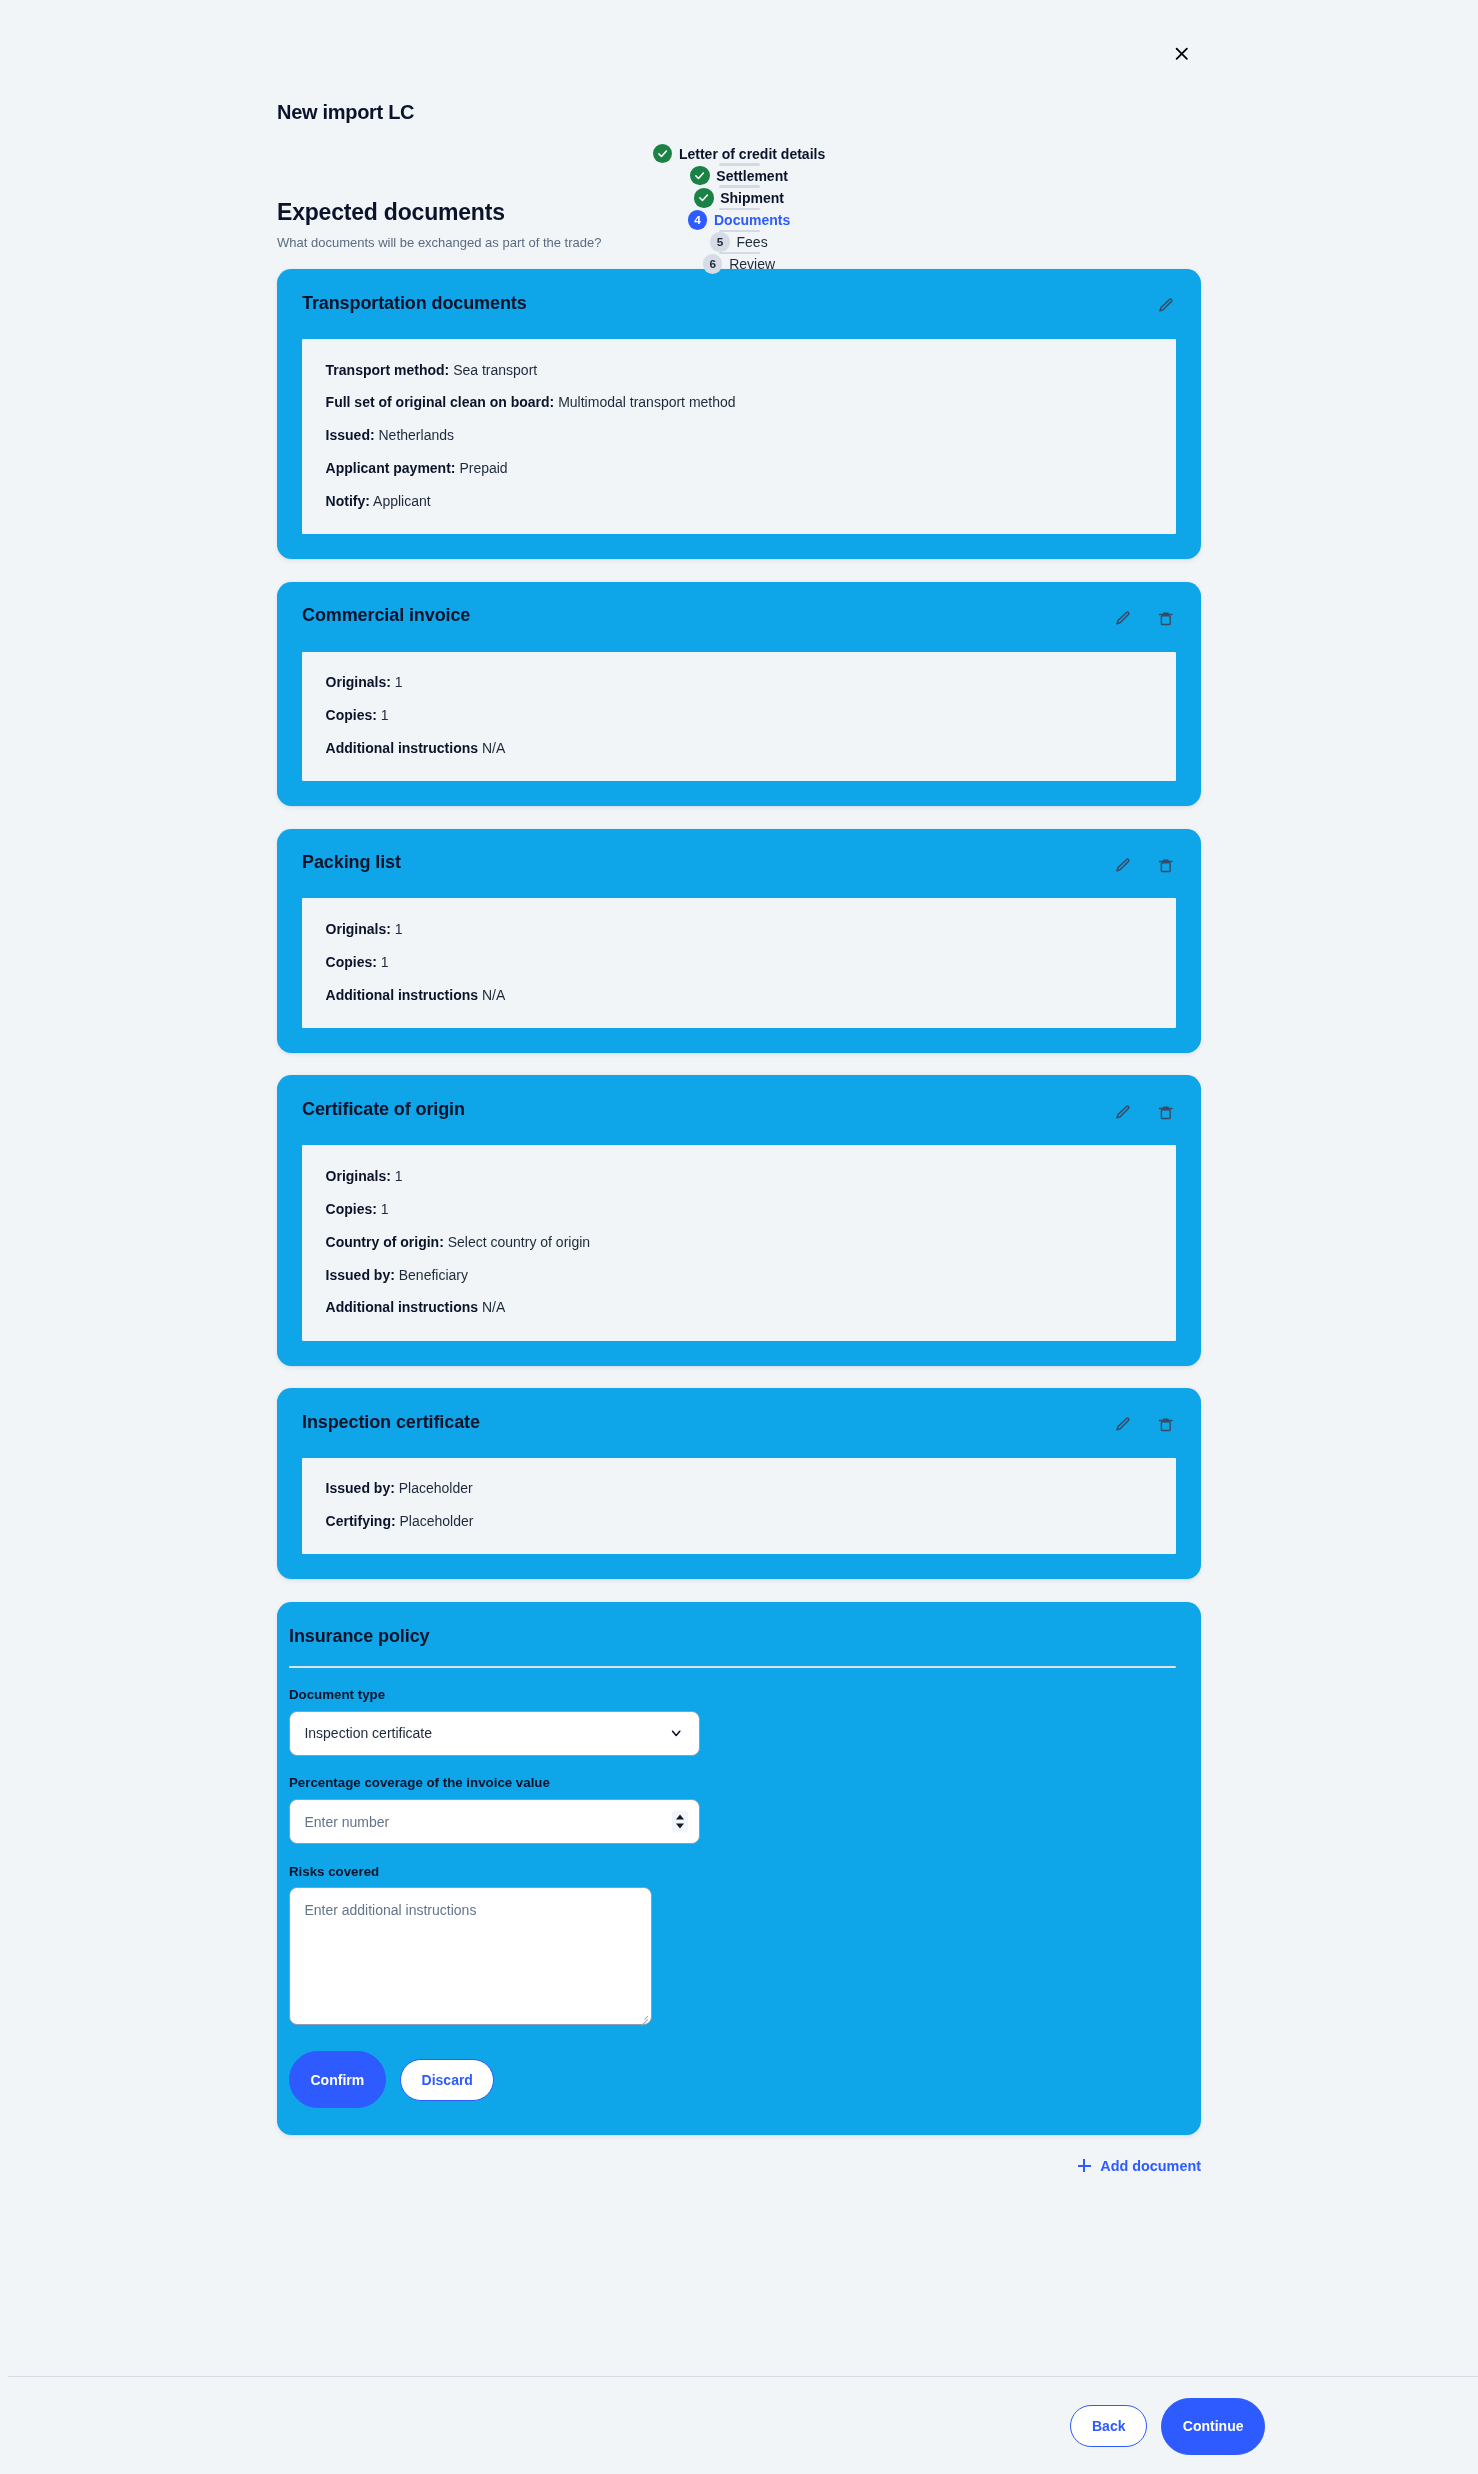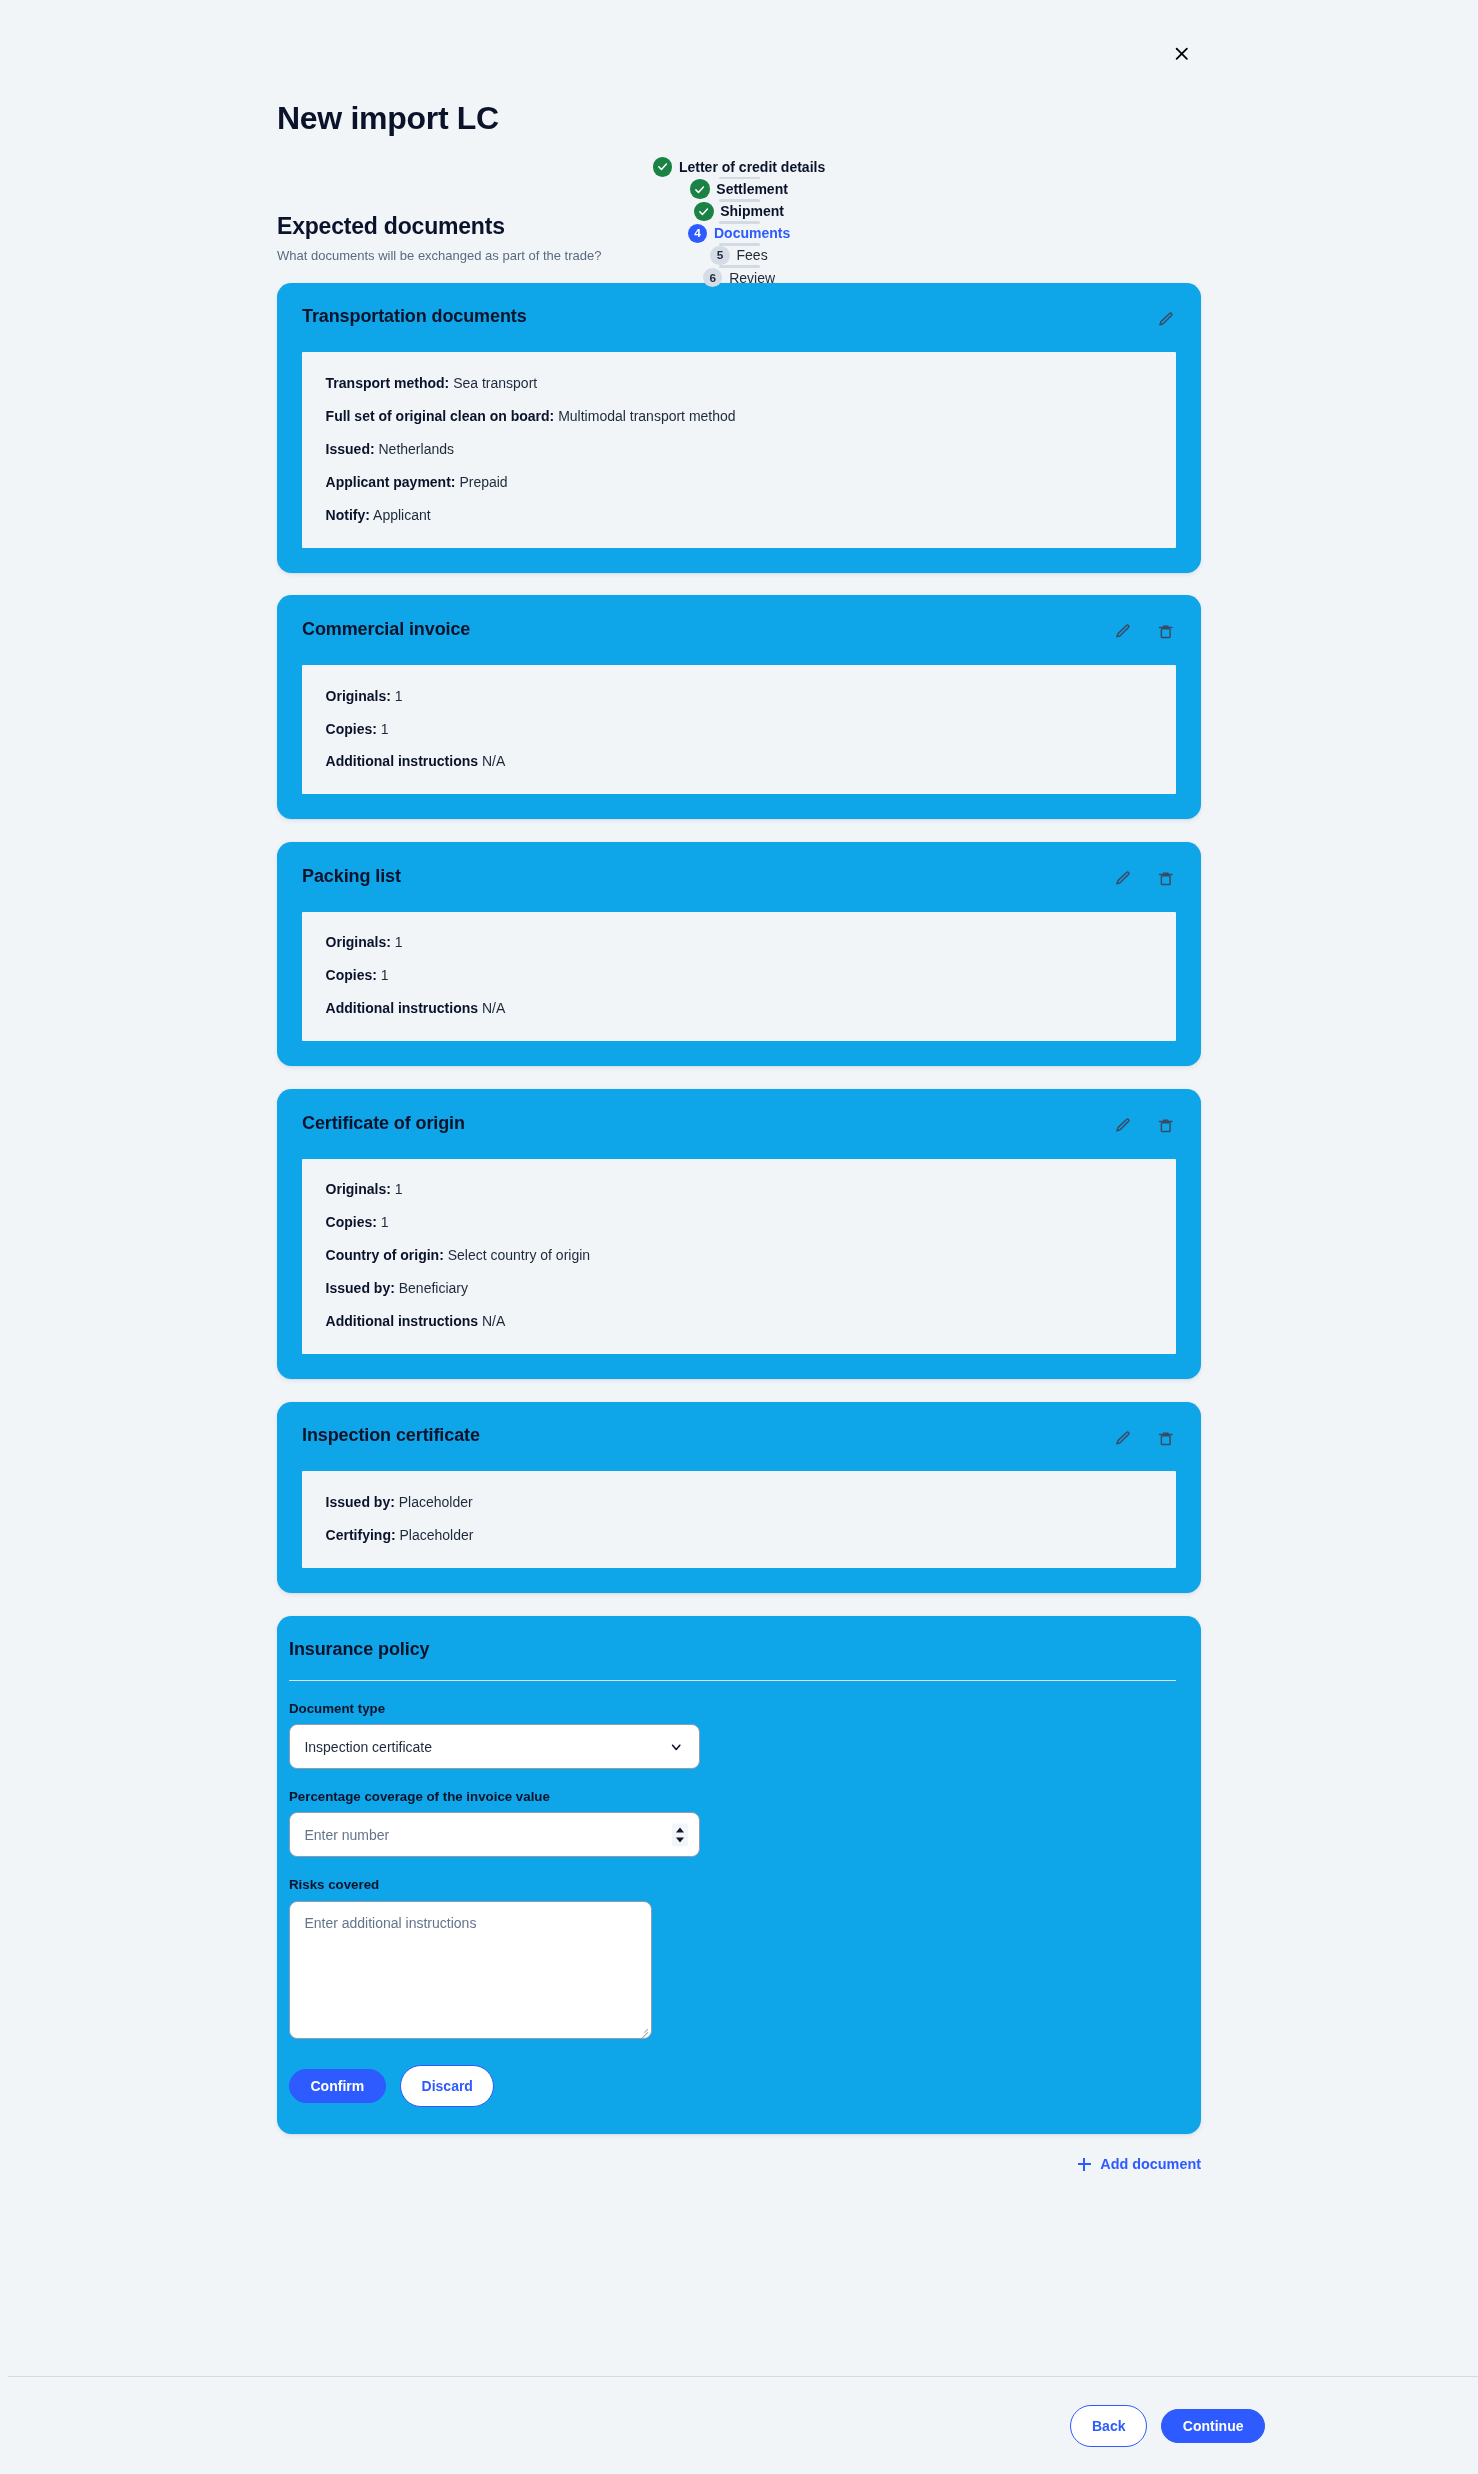--- a/index.html
+++ b/index.html
@@ -37,21 +37,21 @@
   
   .content {
     position: absolute;
     left: 277px;
     top: 0;
     width: 924px;
   }
 
   .page-title {
     margin-top: 101px;
-    font-size: 32px;
+    font-size: 20px;
     line-height: 1.12;
     font-weight: bold;
     color: #0b132b;
     letter-spacing: -0.3px;
   }
 
   
   .stepper {
     display: flex;
     align-items: center;
@@ -266,21 +266,21 @@
     display: flex;
     align-items: center;
     justify-content: center;
     font-family: "Liberation Sans", sans-serif;
   }
   .btn-primary {
     background: #2d5bff;
     color: #ffffff;
     border: 1px solid #2d5bff;
     padding: 0 20.5px;
-    height: 34px;
+    height: 57px;
   }
   .btn-secondary {
     background: #ffffff;
     color: #2d5bff;
     border: 1px solid #2d5bff;
     padding: 0 20.5px;
     height: 42px;
   }
 
   

